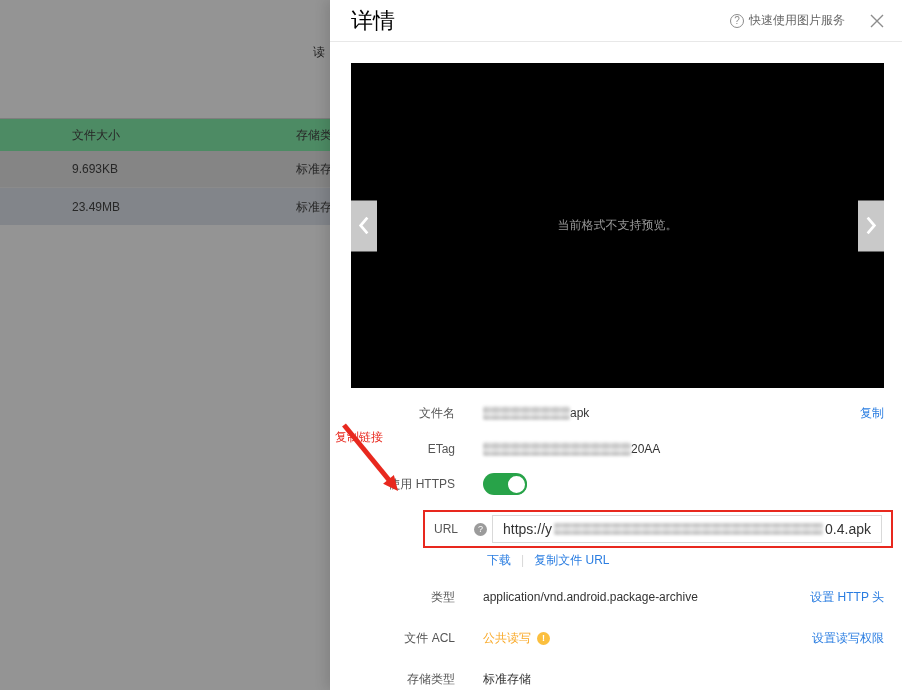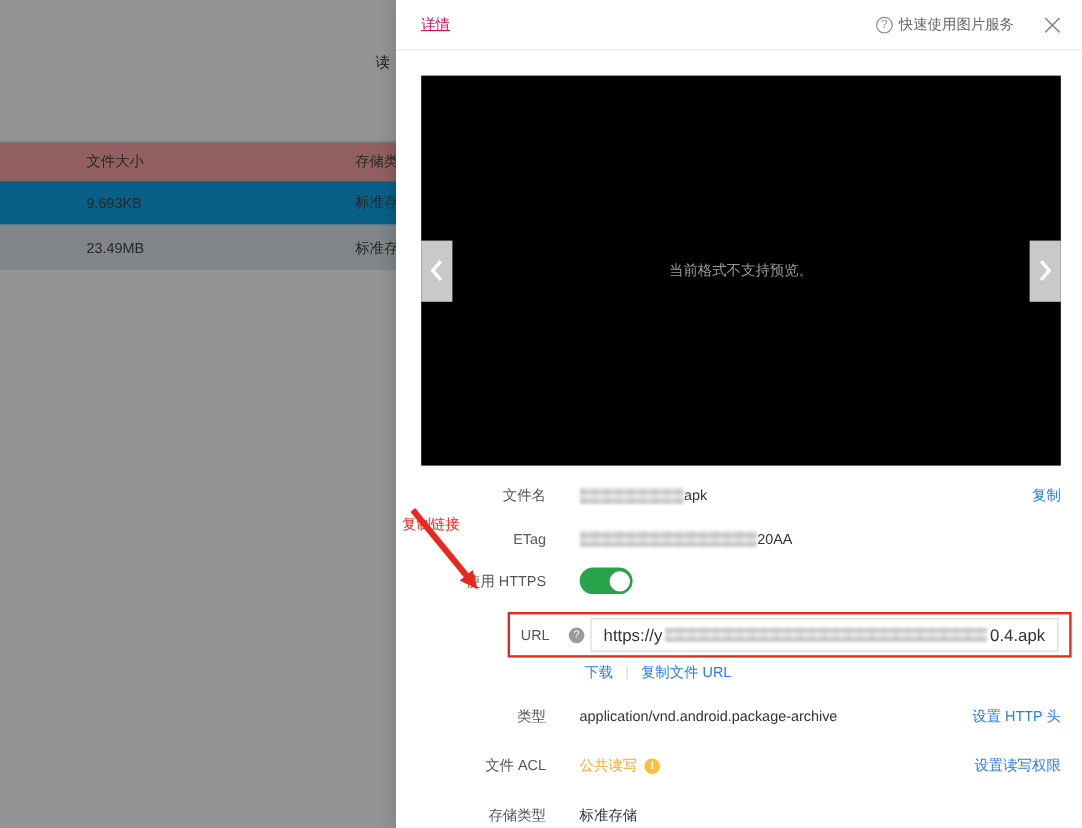--- a/index.html
+++ b/index.html
@@ -4,33 +4,33 @@
 <style>
   * { margin:0; padding:0; box-sizing:border-box; }
   html,body { width:902px; height:690px; overflow:hidden; }
   body { font-family:"Liberation Sans","DejaVu Sans",sans-serif; font-size:12px; color:#333; background:#fff; }
   .stage { position:relative; width:902px; height:690px; overflow:hidden; }
 
   
   .bg-page { position:absolute; left:0; top:0; width:332px; height:690px; background:#fff; }
   .bg-cut-link { position:absolute; left:313px; top:44px; color:#333; }
   .bg-table { position:absolute; left:0; top:118px; width:100%; }
-  .bg-thead { position:relative; height:33px; background:#fca5a5; border-top:1px solid #dadada; }
-  .bg-row1 { position:relative; height:37px; background:#0ea5e9; border-bottom:1px solid #efefef; }
+  .bg-thead { position:relative; height:33px; background:#86efac; border-top:1px solid #dadada; }
+  .bg-row1 { position:relative; height:37px; background:#e5e5e5; border-bottom:1px solid #efefef; }
   .bg-row2 { position:relative; height:37px; background:#e1e6ee; }
   .bg-c1 { position:absolute; left:72px; top:50%; transform:translateY(-50%); color:#444; }
   .bg-c2 { position:absolute; left:296px; top:50%; transform:translateY(-50%); color:#444; white-space:nowrap; }
   .dim-overlay { position:absolute; inset:0; background:rgba(0,0,0,0.42); }
 
   
   .panel { position:absolute; left:330px; top:0; width:572px; height:690px; background:#fff;
            box-shadow:-4px 0 12px rgba(0,0,0,0.12); }
   .panel-header { height:42px; display:flex; align-items:center; padding:0 17px 0 21px;
                   border-bottom:1px solid #e8e8e8; }
-  .panel-title { font-size:12px; font-weight:500; color:#be185d;text-decoration:underline; }
+  .panel-title { font-size:22px; font-weight:500; color:#000000; }
   .header-right { margin-left:auto; display:flex; align-items:center; gap:24px; }
   .help-link { display:flex; align-items:center; gap:5px; color:#666; cursor:pointer; }
   .q-outline { width:14px; height:14px; border:1px solid #8c8c8c; border-radius:50%; color:#8c8c8c;
                font-size:10px; line-height:12px; text-align:center; }
   .close-btn { width:16px; height:16px; display:flex; align-items:center; justify-content:center; cursor:pointer; }
 
   
   .preview { position:absolute; left:21px; right:18px; top:63px; height:325px; background:#000000;
              display:flex; align-items:center; justify-content:center; }
   .preview-msg { color:#999; }

